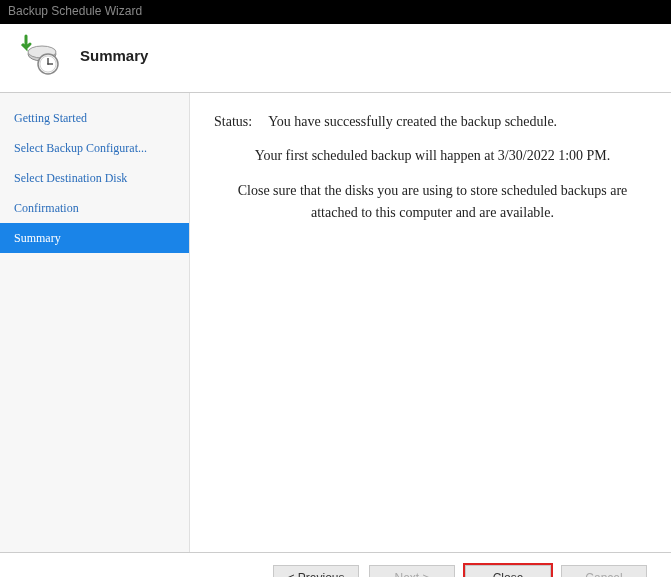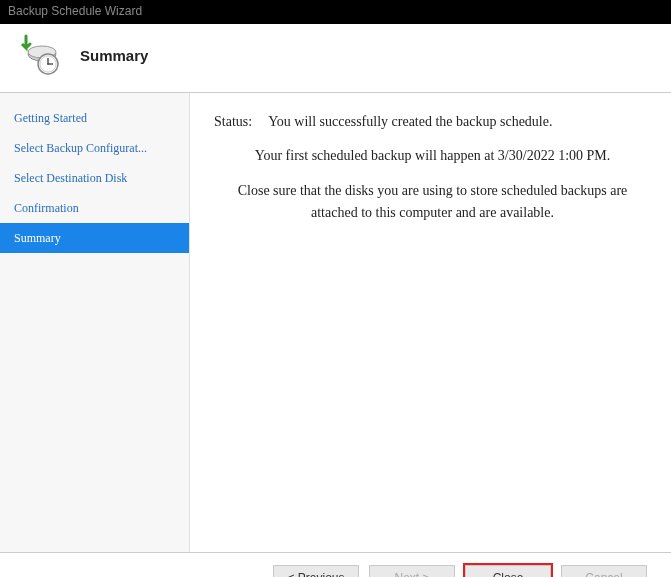--- a/index.html
+++ b/index.html
@@ -131,21 +131,21 @@
     <div class="sidebar-item"><span>Getting Started</span></div>
     <div class="sidebar-item"><span>Select Backup Configurat...</span></div>
     <div class="sidebar-item"><span>Select Destination Disk</span></div>
     <div class="sidebar-item"><span>Confirmation</span></div>
     <div class="sidebar-item active"><span>Summary</span></div>
   </div>
 
   <div class="content">
     <div class="status-row">
       <span class="status-label">Status:</span>
-      <span>You will successfully created the backup schedule.</span>
+      <span>You have successfully created the backup schedule.</span>
     </div>
     <p>Your first scheduled backup will happen at 3/30/2022 1:00 PM.</p>
     <p>Close sure that the disks you are using to store scheduled backups are attached to this computer and are available.</p>
   </div>
 </div>
 
 <div class="footer">
   <button class="btn">&lt; Previous</button>
   <button class="btn" disabled="">Next &gt;</button>
   <button class="btn highlight">Close</button>

